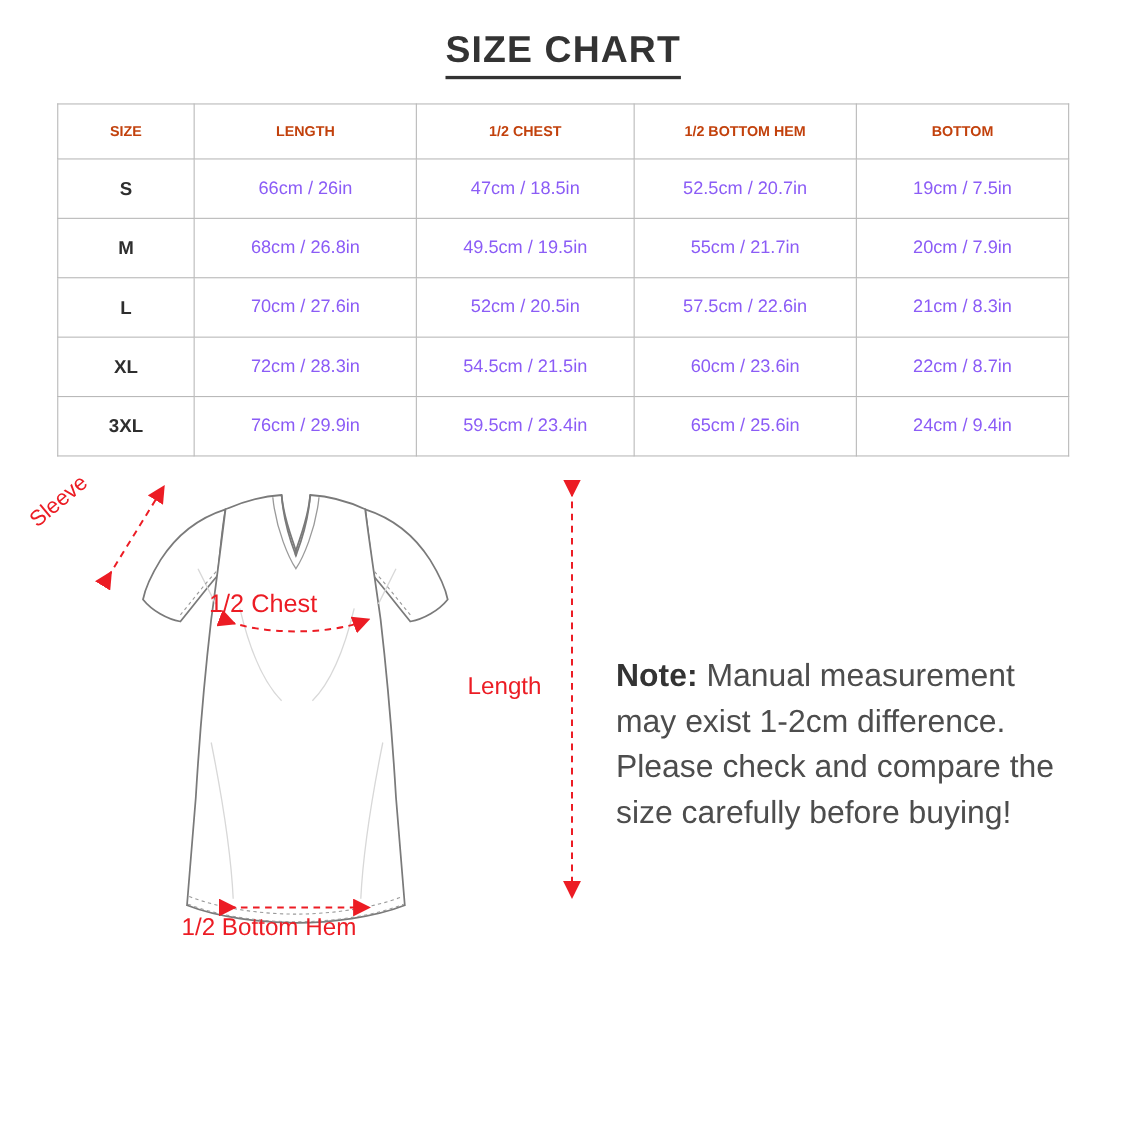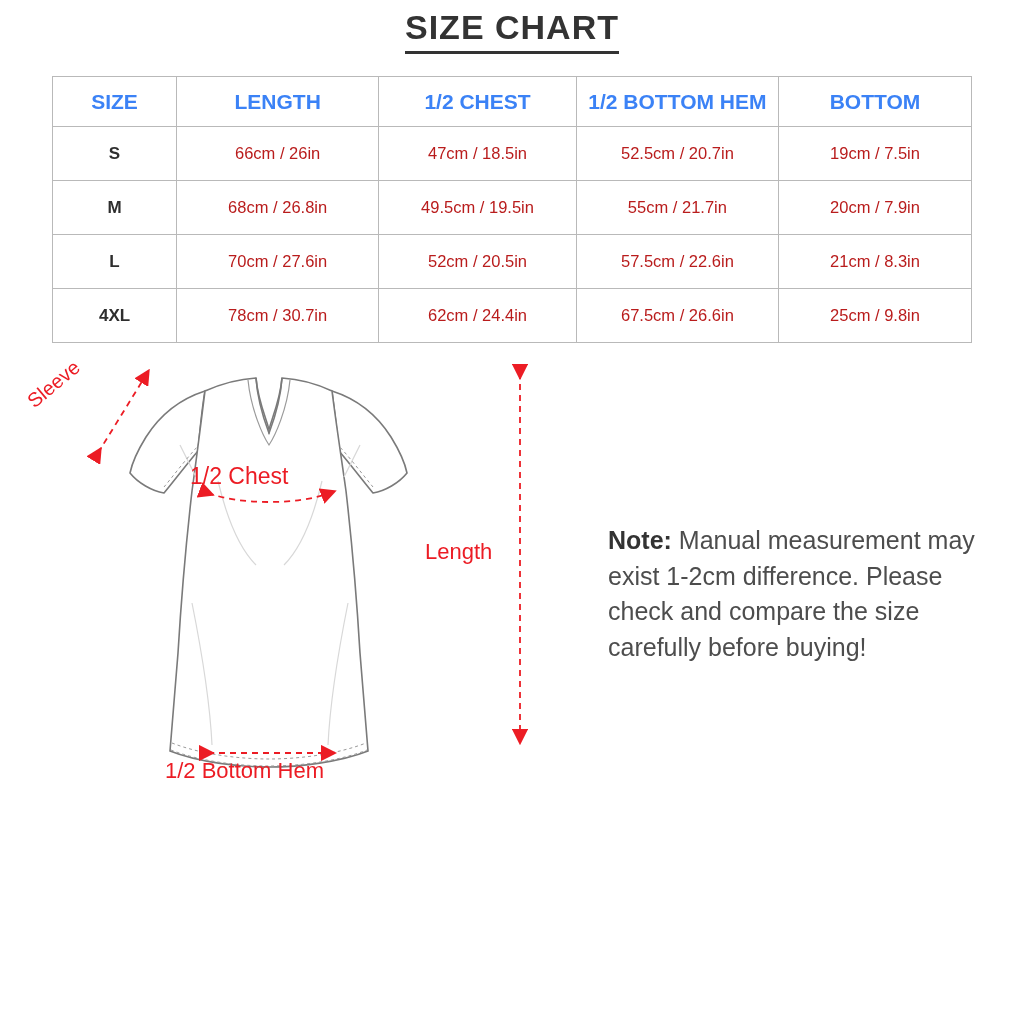--- a/index.html
+++ b/index.html
@@ -12,21 +12,21 @@
     height: 1024px;
     font-family: "Liberation Sans", sans-serif;
     color: #3a3a3a;
     position: relative;
     overflow: hidden;
   }
 
   
   .title-wrap {
     text-align: center;
-    padding-top: 8px;
+    padding-top: 26px;
     text-decoration: underline;
   }
   .title {
     display: inline-block;
     font-size: 34px;
     font-weight: bold;
     letter-spacing: 1px;
     color: #333333;
     border-bottom: 3px solid #333333;
     padding-bottom: 4px;
@@ -42,26 +42,26 @@
     width: 100%;
     table-layout: fixed;
   }
   table.size-table th,
   table.size-table td {
     border: 1px solid #b9b9b9;
     text-align: center;
     vertical-align: middle;
     height: 51px;
     font-size: 16.5px;
-    color: #b91c1c;
+    color: #8b5cf6;
   }
   table.size-table th {
     font-weight: bold;
-    font-size: 21px;
-    color: #3b82f6;
+    font-size: 13px;
+    color: #c2410c;
     height: 47px;
   }
   table.size-table td.size-cell {
     font-weight: bold;
     color: #2e2e2e;
     font-size: 17px;
   }
   col.c-size   { width: 13.5%; }
   col.c-length { width: 22%; }
   col.c-chest  { width: 21.5%; }
@@ -81,24 +81,24 @@
   }
   .dims-svg {
     position: absolute;
     left: 60px;
     top: 10px;
     pointer-events: none;
   }
 
   .note {
     position: absolute;
-    left: 608px;
+    left: 560px;
     top: 180px;
     width: 400px;
-    font-size: 25px;
+    font-size: 29px;
     line-height: 1.42;
     color: #4d4d4d;
   }
   .note b {
     color: #333333;
     font-weight: bold;
   }
 
   .lbl {
     position: absolute;
@@ -170,25 +170,32 @@
         <td>20cm / 7.9in</td>
       </tr>
       <tr>
         <td class="size-cell">L</td>
         <td>70cm / 27.6in</td>
         <td>52cm / 20.5in</td>
         <td>57.5cm / 22.6in</td>
         <td>21cm / 8.3in</td>
       </tr>
       <tr>
-        <td class="size-cell">4XL</td>
-        <td>78cm / 30.7in</td>
-        <td>62cm / 24.4in</td>
-        <td>67.5cm / 26.6in</td>
-        <td>25cm / 9.8in</td>
+        <td class="size-cell">XL</td>
+        <td>72cm / 28.3in</td>
+        <td>54.5cm / 21.5in</td>
+        <td>60cm / 23.6in</td>
+        <td>22cm / 8.7in</td>
+      </tr>
+      <tr>
+        <td class="size-cell">3XL</td>
+        <td>76cm / 29.9in</td>
+        <td>59.5cm / 23.4in</td>
+        <td>65cm / 25.6in</td>
+        <td>24cm / 9.4in</td>
       </tr>
     </tbody>
   </table>
 </div>
 
 <div class="lower">
 
   <svg class="shirt-svg" width="420" height="470" viewBox="0 0 420 470">
     <g fill="#ffffff" stroke="#7a7a7a" stroke-width="1.6">
 

